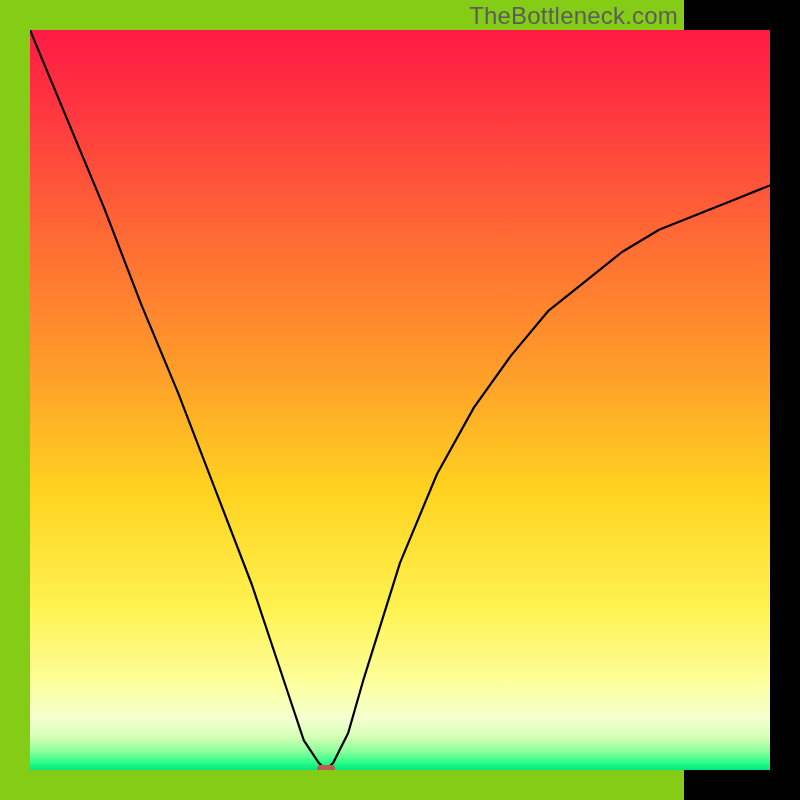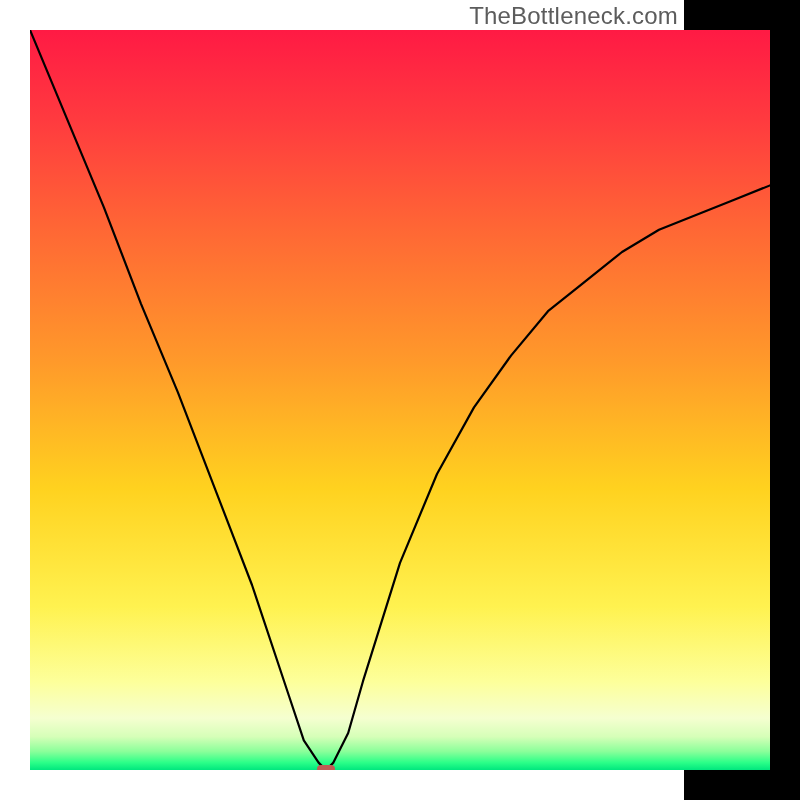--- a/index.html
+++ b/index.html
@@ -8,21 +8,21 @@
     width: 800px;
     height: 800px;
     overflow: hidden;
     background: #000;
     font-family: Arial, Helvetica, sans-serif;
   }
   .frame {
     position: relative;
     width: 684px;
     height: 800px;
-    background: #ffffff;
+    background: #84cc16;
   }
   .watermark {
     position: absolute;
     top: 2px;
     right: 6px;
     color: #5c5c5c;
     font-size: 24px;
     font-weight: 500;
     letter-spacing: 0.2px;
     z-index: 10;

